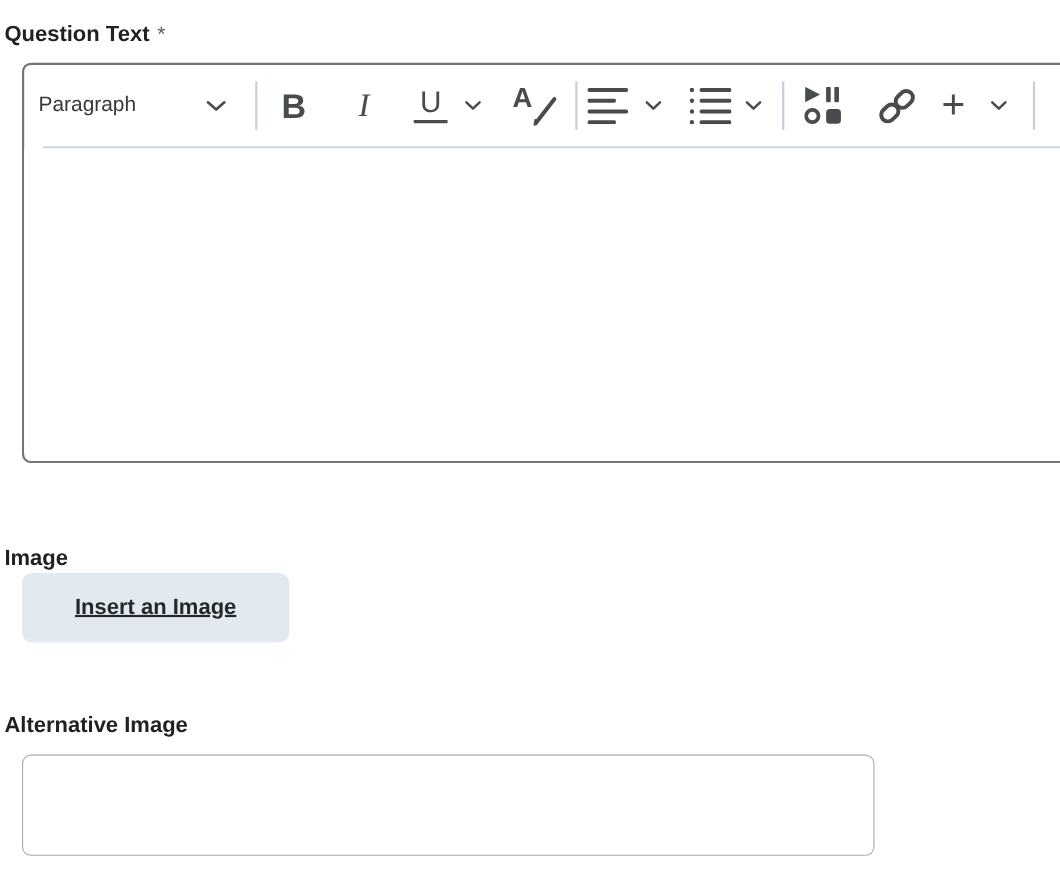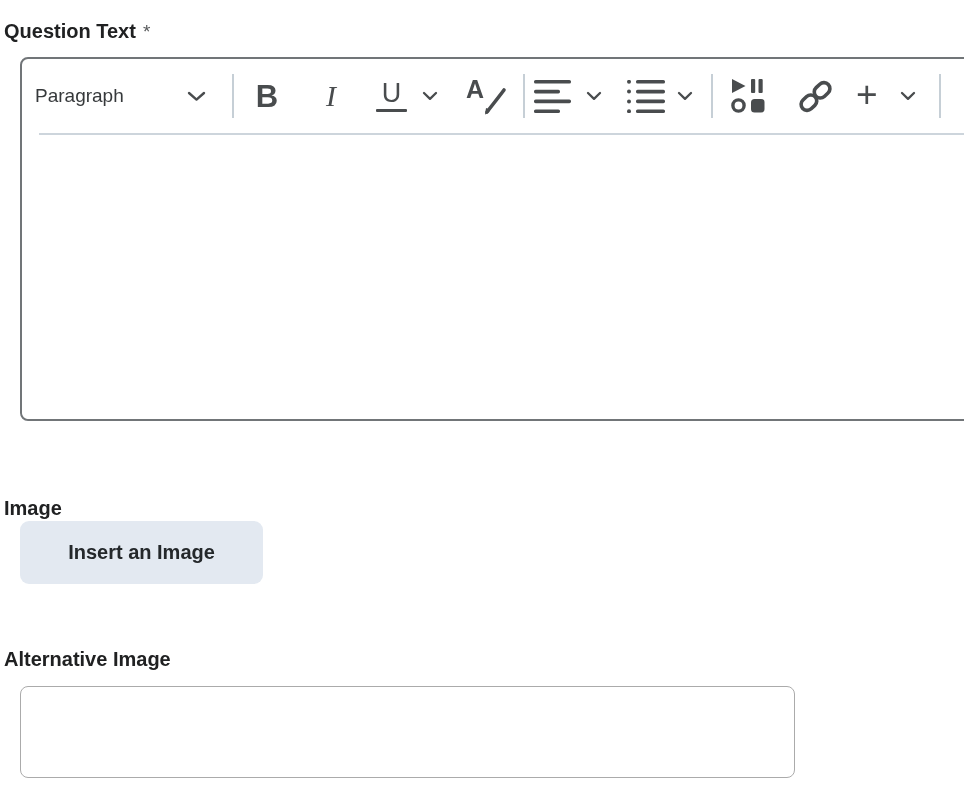--- a/index.html
+++ b/index.html
@@ -58,20 +58,21 @@
   .editor-body{position:absolute;top:76px;left:0;right:0;bottom:0;background:#fff;
     border-radius:0 0 8px 8px;font-size:19px;color:#202122;padding:10px 18px;box-sizing:border-box;outline:none;}
 
   
   #image-label{top:483px;margin-top:14px;}
   .insert-btn{
     position:absolute;left:20px;top:521px;width:243px;height:63px;
     background:#e3e9f1;border:none;border-radius:9px;
     font-family:"Liberation Sans",sans-serif;font-size:20px;font-weight:700;color:#24282b;
     cursor:pointer;
+    text-decoration:underline;
   }
 
   
   #alt-label{top:648px;}
   .alt-input{
     position:absolute;left:20px;top:686px;width:775px;height:92px;
     border:1.6px solid #ababab;border-radius:8px;background:#fff;box-sizing:border-box;
     font-family:"Liberation Sans",sans-serif;font-size:19px;color:#202122;padding:0 14px;
   }
   svg{display:block;}

